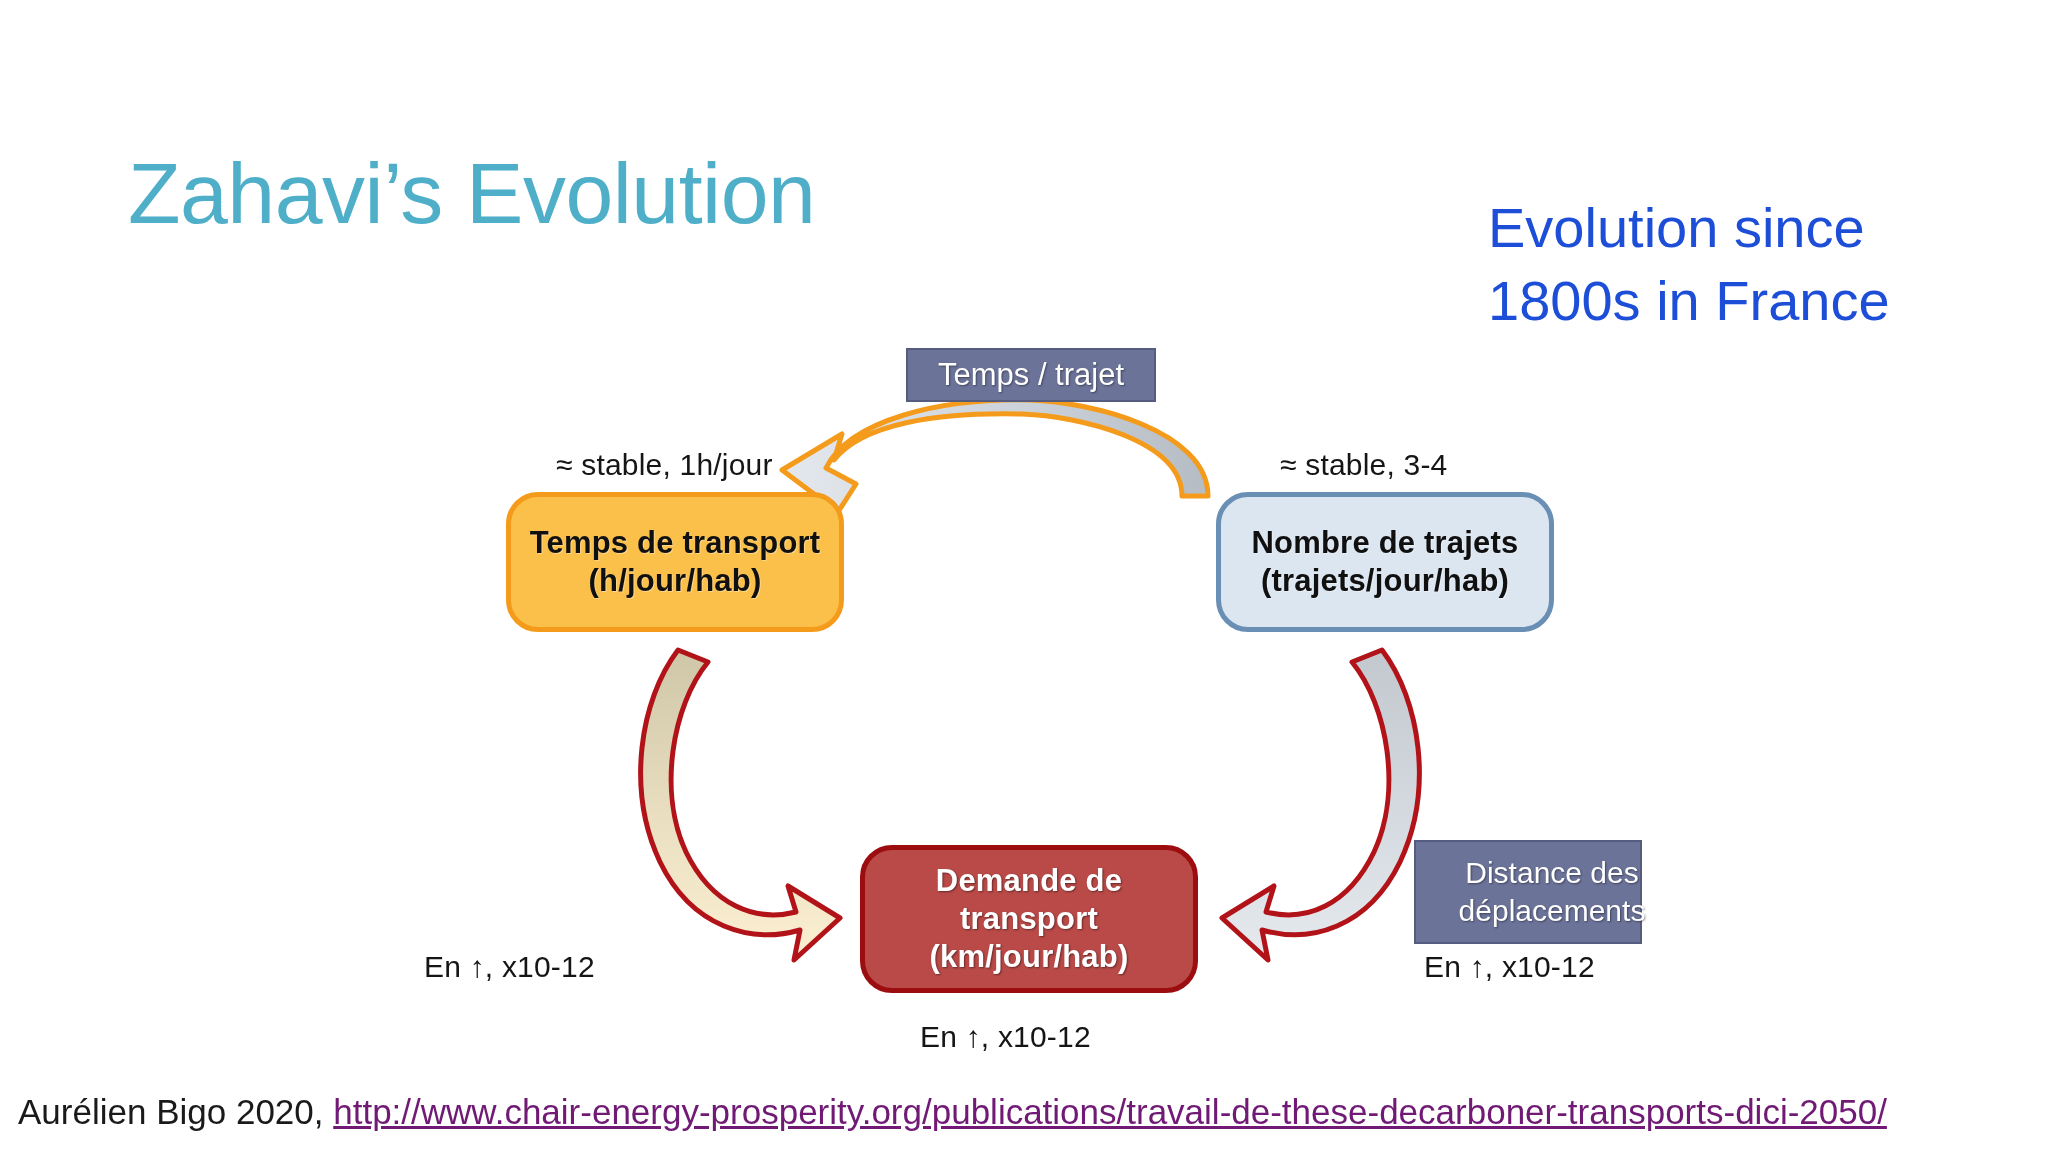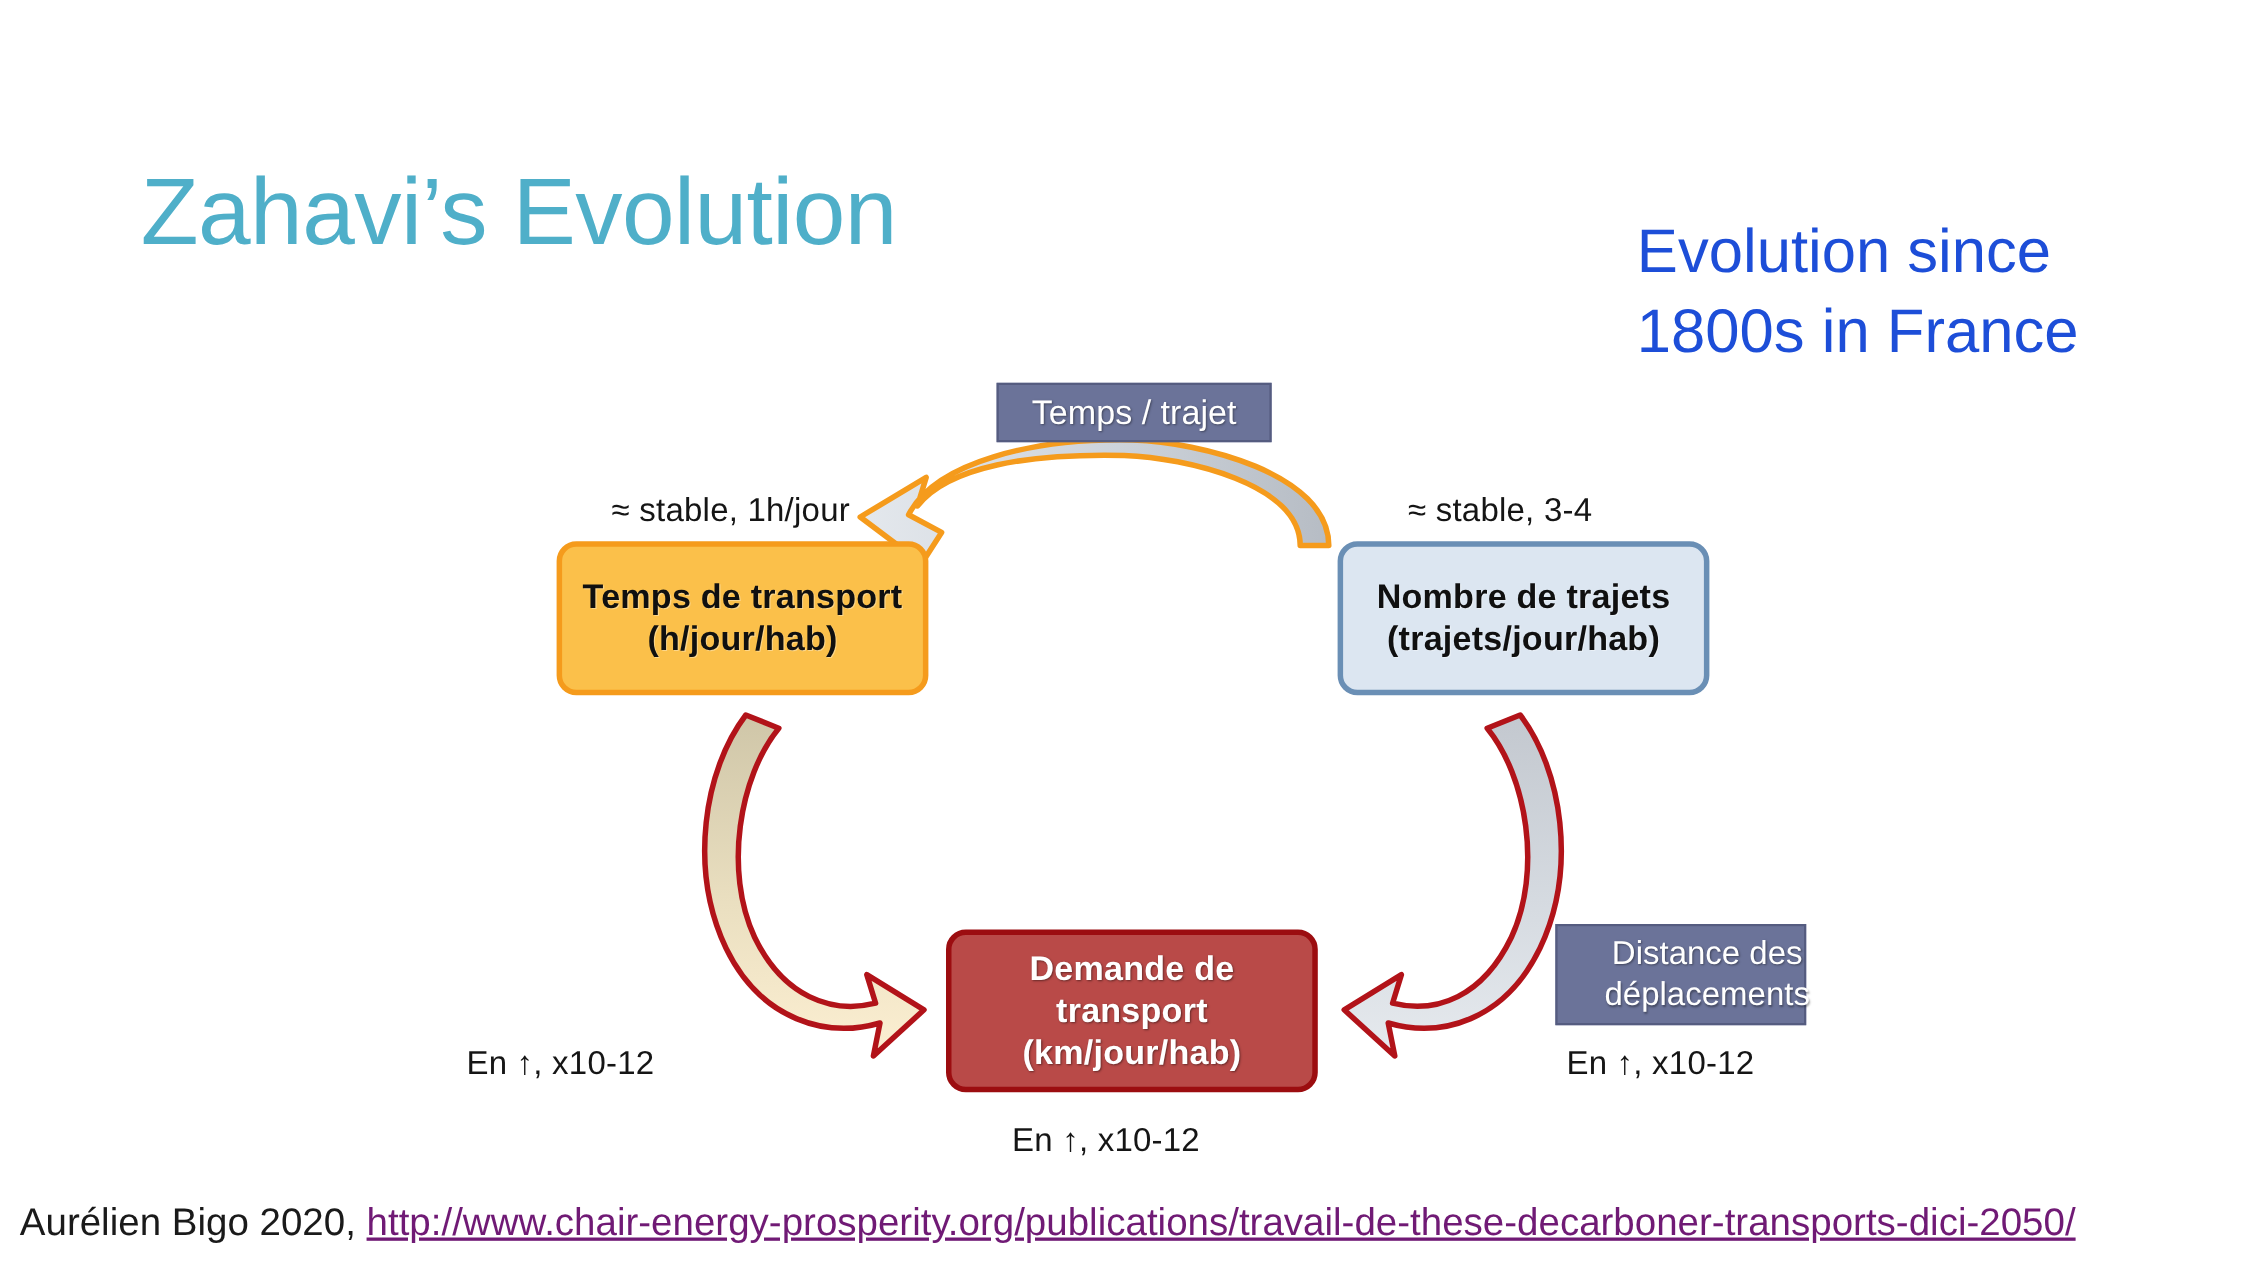--- a/index.html
+++ b/index.html
@@ -53,21 +53,21 @@
     top: 0;
     width: 2048px;
     height: 1152px;
     pointer-events: none;
   }
 
   
   .node {
     position: absolute;
     box-sizing: border-box;
-    border-radius: 18px;
+    border-radius: 32px;
     display: flex;
     align-items: center;
     justify-content: center;
     text-align: center;
     font-weight: bold;
     line-height: 1.22;
     font-size: 31px;
     letter-spacing: 0.2px;
   }
   .node-inner { padding: 0 10px; }
@@ -129,21 +129,21 @@
   #slate-vitesse {
     left: 408px;
     top: 840px;
     width: 228px;
     height: 92px;
   }
   #slate-distance {
     left: 1414px;
     top: 840px;
     width: 228px;
-    height: 92px;
+    height: 104px;
     padding-left: 48px;
   }
 
   
   .caption {
     position: absolute;
     color: #151515;
     font-size: 30px;
     white-space: nowrap;
     letter-spacing: 0.2px;

